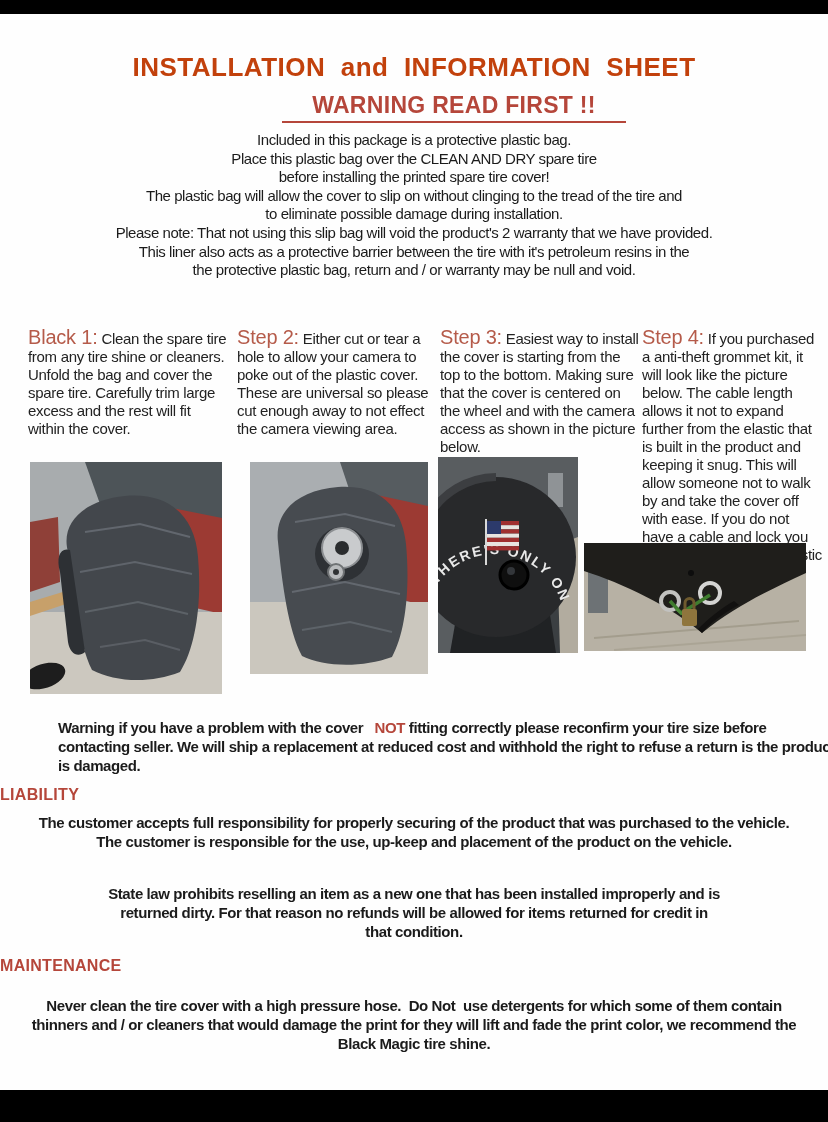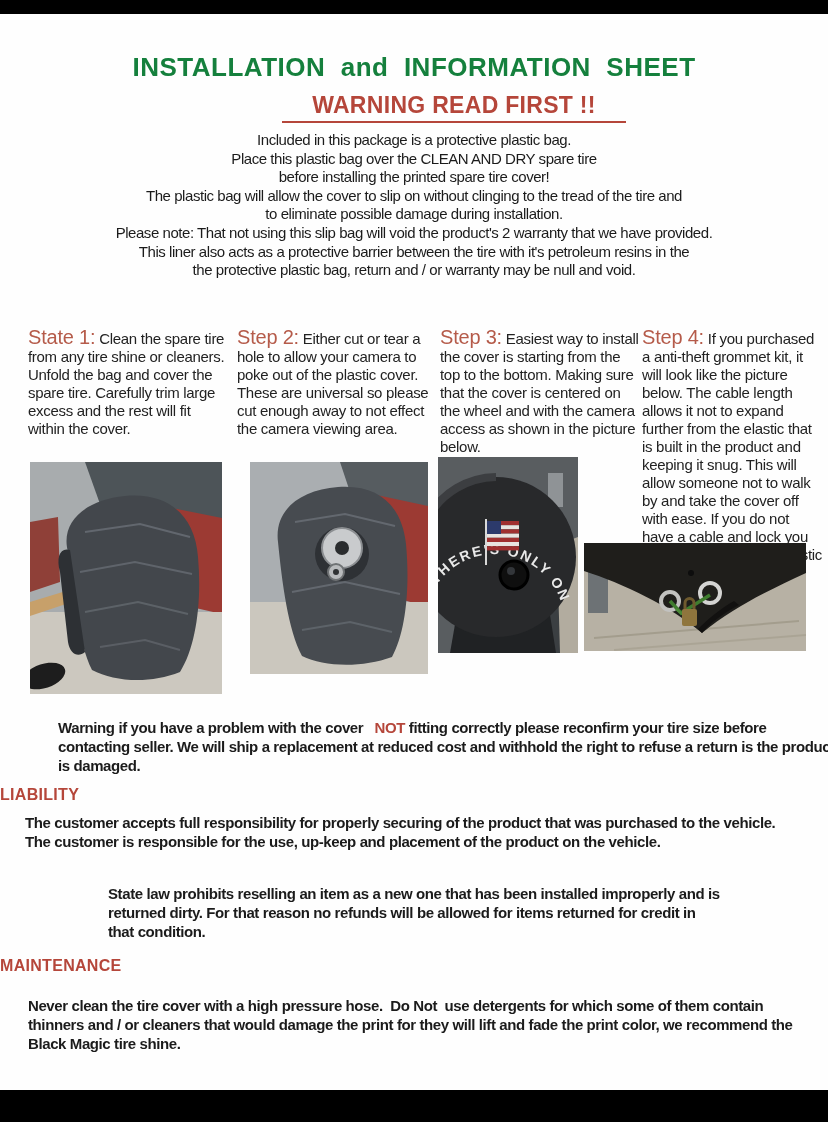--- a/index.html
+++ b/index.html
@@ -9,21 +9,21 @@
     font-family:"Liberation Sans","DejaVu Sans",sans-serif;
     color:#1b1b1b;
   }
   .bar{position:absolute;left:0;width:828px;background:#000;}
   .bar-top{top:0;height:14px;}
   .bar-bottom{top:1090px;height:32px;}
 
   .title{
     position:absolute;top:52px;left:0;width:828px;text-align:center;
     font-size:26px;font-weight:bold;letter-spacing:.5px;white-space:pre;
-    color:#15803d;
+    color:#c2410c;
   }
   .warn-head-wrap{position:absolute;top:92px;left:0;width:828px;text-align:center;margin-left:40px;}
   .warn-head{
     display:inline-block;font-size:23px;font-weight:bold;color:#b5463a;
     border-bottom:2px solid #b5463a;padding:0 30px 2px 30px;letter-spacing:.3px;white-space:pre;
   }
   .intro{
     position:absolute;top:131px;left:0;width:828px;text-align:center;
   }
   .intro div{
@@ -48,21 +48,21 @@
   .warning-note{position:absolute;top:718px;left:30px;width:784px;text-align:left;}
   .hl-red{color:#b5463a;}
 
   .sec-head{
     position:absolute;left:0;width:828px;
     font-size:16px;font-weight:bold;color:#b5463a;letter-spacing:.3px;
   }
   .liability-head{top:786px;}
   .maintenance-head{top:957px;}
 
-  .center-para{position:absolute;left:0;width:828px;text-align:left;}
+  .center-para{position:absolute;left:0;width:828px;text-align:center;}
   .liability-text{top:813px;}
   .liability-text .para{margin:0 auto;max-width:778px;}
   .state-law{top:884px;}
   .state-law .para{margin:0 auto;max-width:612px;}
   .maintenance-text{top:988px;}
   .maintenance-text .para{margin:8px auto;max-width:772px;}
 </style>
 </head>
 <body>
 
@@ -80,21 +80,21 @@
     <div>Included in this package is a protective plastic bag.</div>
     <div>Place this plastic bag over the CLEAN AND DRY spare tire</div>
     <div>before installing the printed spare tire cover!</div>
     <div>The plastic bag will allow the cover to slip on without clinging to the tread of the tire and</div>
     <div>to eliminate possible damage during installation.</div>
     <div>Please note: That not using this slip bag will void the product's 2 warranty that we have provided.</div>
     <div>This liner also acts as a protective barrier between the tire with it's petroleum resins in the</div>
     <div>the protective plastic bag, return and / or warranty may be null and void.</div>
   </div>
 
-  <div class="step-col step1"><span class="step-label">State 1:</span> <span>Clean the spare tire from any tire shine or cleaners.  Unfold the bag and cover the spare tire. Carefully trim large excess and the rest will fit within the cover.</span></div>
+  <div class="step-col step1"><span class="step-label">Black 1:</span> <span>Clean the spare tire from any tire shine or cleaners.  Unfold the bag and cover the spare tire. Carefully trim large excess and the rest will fit within the cover.</span></div>
 
   <div class="step-col step2"><span class="step-label">Step 2:</span> <span>Either cut or tear a hole to allow your camera to poke out of the plastic cover. These are universal so please cut enough away to not effect the camera viewing area.</span></div>
 
   <div class="step-col step3"><span class="step-label">Step 3:</span> <span>Easiest way to install the cover is starting from the top to the bottom. Making sure that the cover is centered on the wheel and with the camera access as shown in the picture below.</span></div>
 
   <div class="step-col step4"><span class="step-label">Step 4:</span> <span>If you purchased a anti-theft grommet kit, it will look like the picture below. The cable length allows it not to expand further from the elastic that is built in the product and keeping it snug. This will allow someone not to walk by and take the cover off with ease. If you do not have a cable and lock you can use a heavy duty plastic tie and draw it tight.</span></div>
 
   <div class="photo p1">
     <svg width="192" height="232" viewBox="0 0 192 232">
       <rect x="0" y="0" width="192" height="155" fill="#a8acae"></rect>

